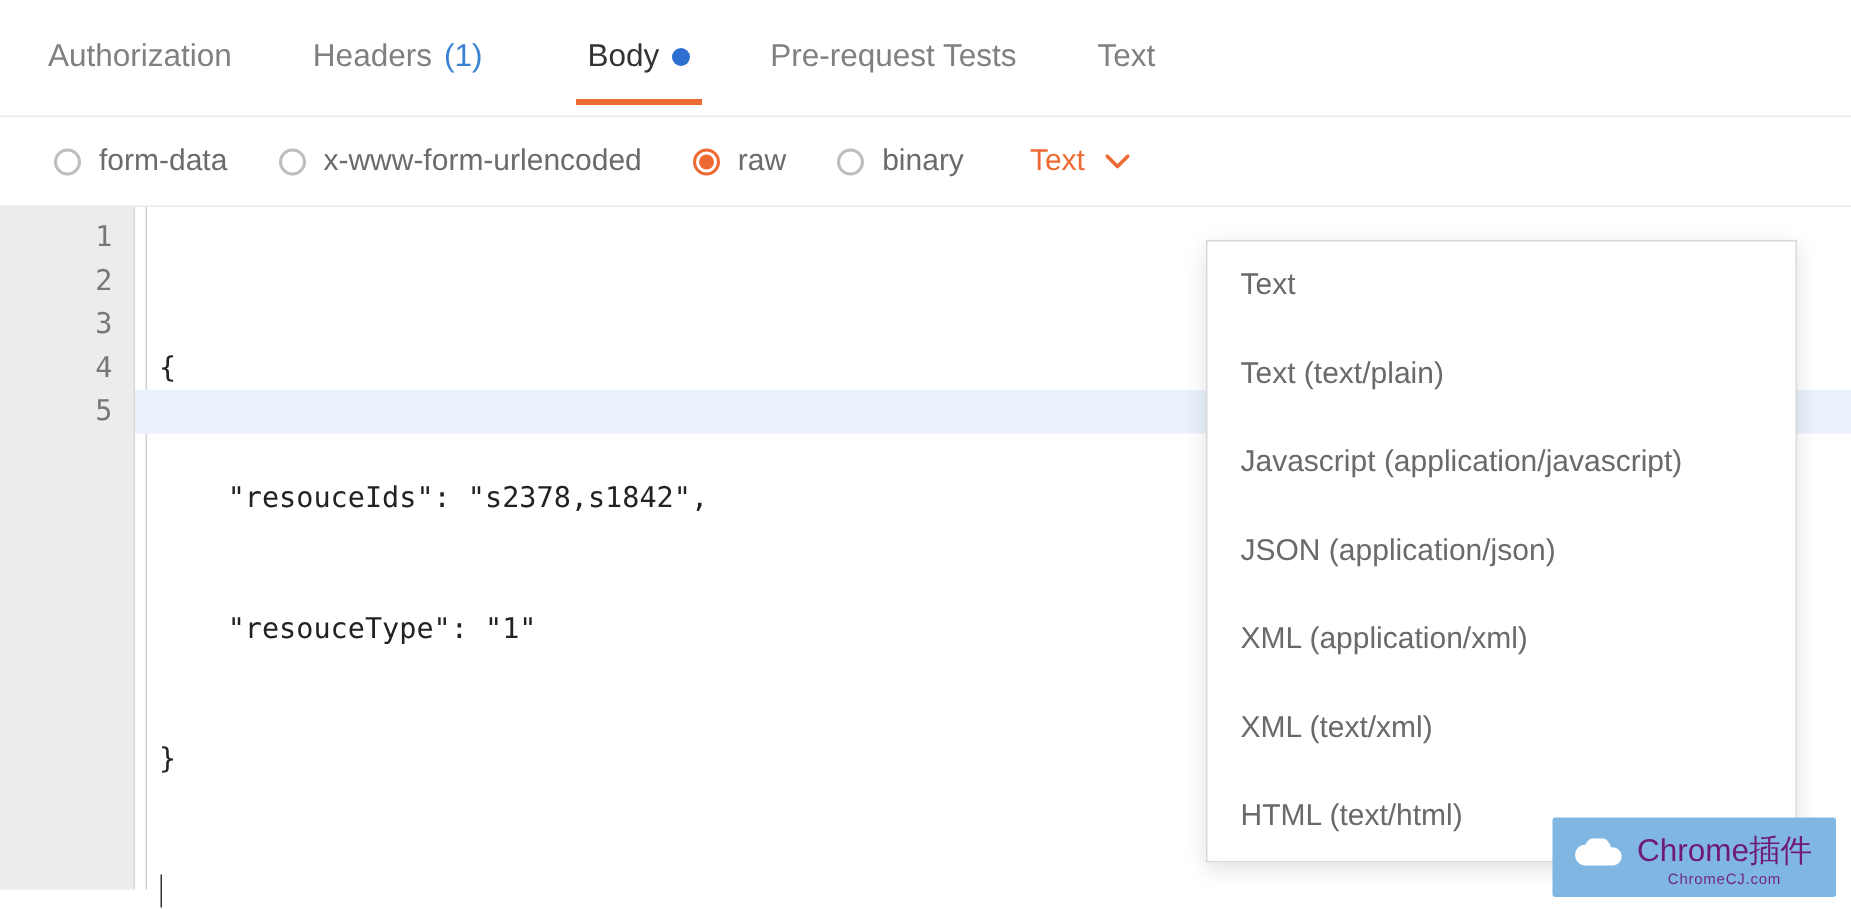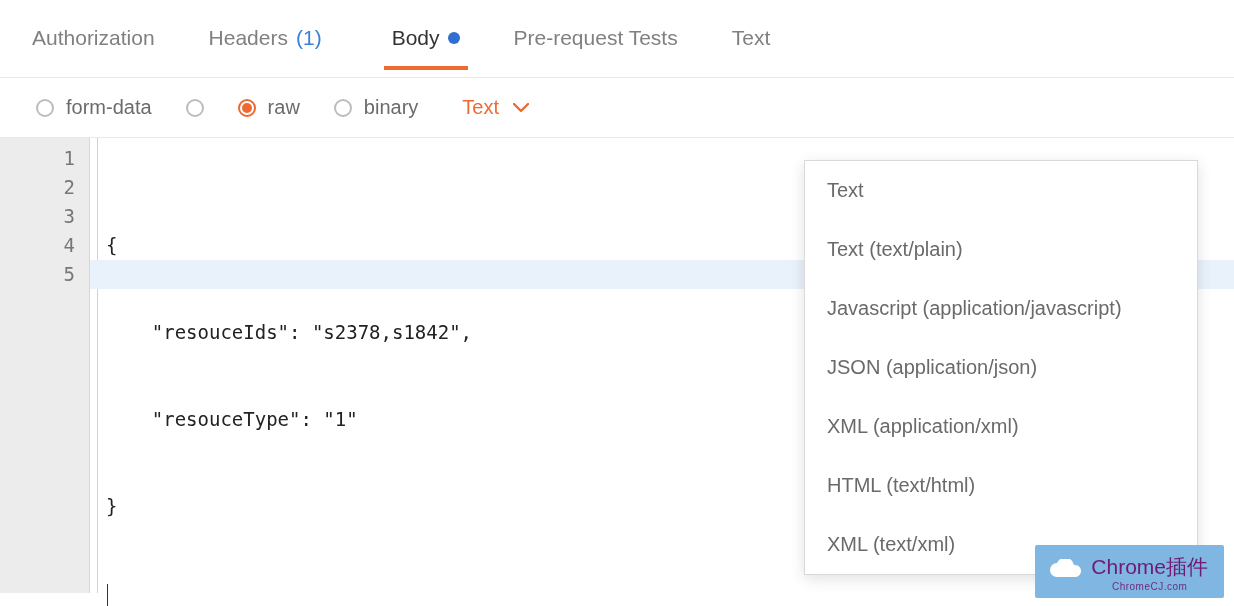--- a/index.html
+++ b/index.html
@@ -221,20 +221,21 @@
   </div>
 </div>
 
 <div class="body-type-row">
   <label class="radio-item">
     <span class="radio"></span>
     <span>form-data</span>
   </label>
   <label class="radio-item">
     <span class="radio"></span>
+    <span>x-www-form-urlencoded</span>
   </label>
   <label class="radio-item">
     <span class="radio checked"></span>
     <span>raw</span>
   </label>
   <label class="radio-item">
     <span class="radio"></span>
     <span>binary</span>
   </label>
 
@@ -266,22 +267,22 @@
     <div class="line"><span></span><span class="edit-cursor"></span></div>
   </div>
 </div>
 
 <div class="dropdown">
   <div class="dropdown-item">Text</div>
   <div class="dropdown-item">Text (text/plain)</div>
   <div class="dropdown-item">Javascript (application/javascript)</div>
   <div class="dropdown-item">JSON (application/json)</div>
   <div class="dropdown-item">XML (application/xml)</div>
+  <div class="dropdown-item">XML (text/xml)</div>
   <div class="dropdown-item">HTML (text/html)</div>
-  <div class="dropdown-item">XML (text/xml)</div>
 </div>
 
 <div class="watermark">
   <span class="cloud">
     <svg width="38" height="22" viewBox="0 0 38 22">
         <path d="M10 18 a7 7 0 0 1 0-14 a9 9 0 0 1 17 2 a6 6 0 0 1 2 12 Z" fill="#fff"></path>
       </svg>
   </span>
   <span>Chrome插件</span>
   <span class="sub">ChromeCJ.com</span>

